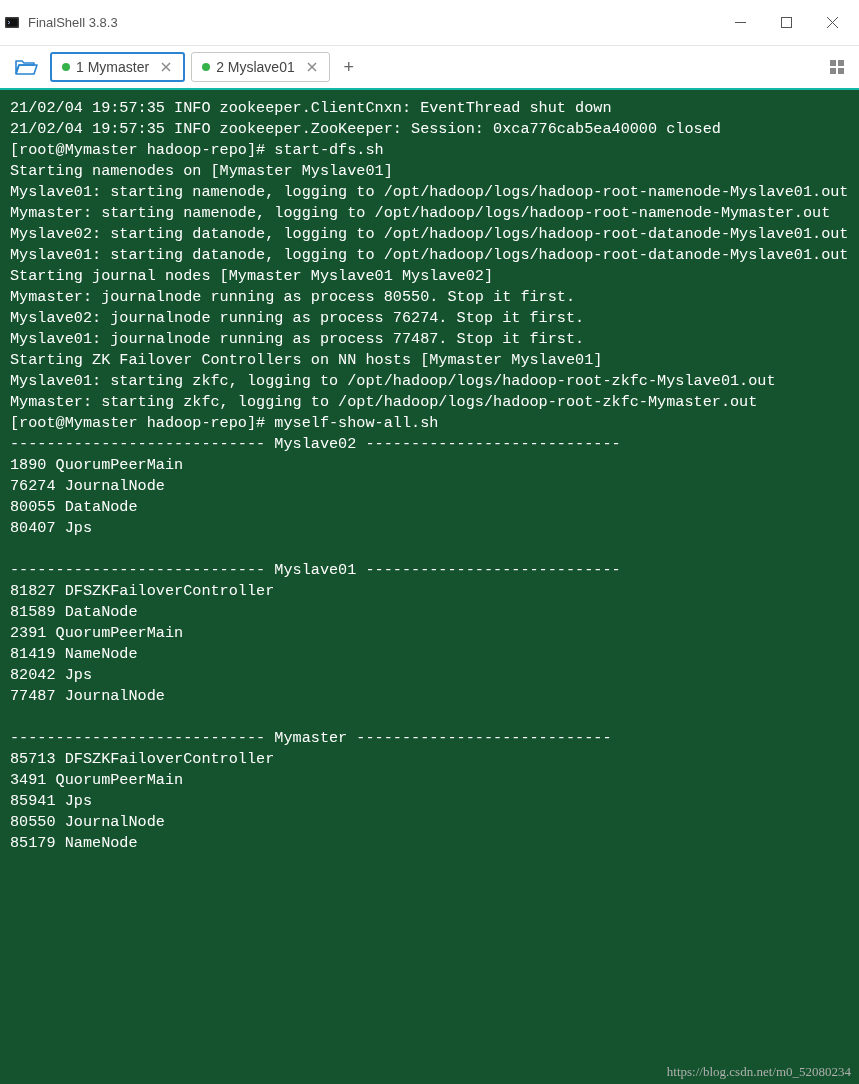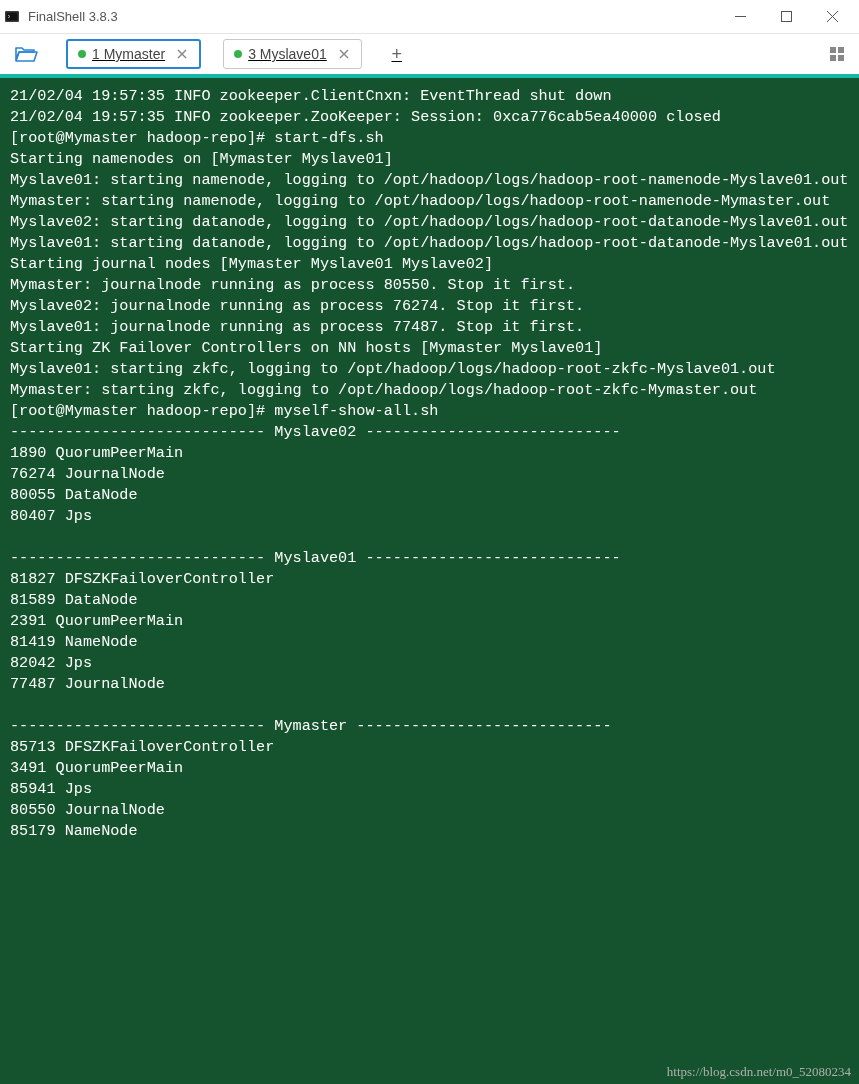--- a/index.html
+++ b/index.html
@@ -5,21 +5,21 @@
   * { margin: 0; padding: 0; box-sizing: border-box; }
   body {
     width: 859px;
     height: 1084px;
     background: #ffffff;
     font-family: "Segoe UI", Tahoma, sans-serif;
     overflow: hidden;
     position: relative;
   }
   .titlebar {
-    height: 34px;
+    height: 46px;
     display: flex;
     align-items: center;
     padding: 0 4px;
     background: #ffffff;
     border-bottom: 1px solid #e5e5e5;
   }
   .titlebar .app-icon {
     width: 16px; height: 16px;
     margin-right: 8px;
     display: inline-flex; align-items: center; justify-content: center;
@@ -37,23 +37,22 @@
     color: #555;
   }
   .win-btn svg { width: 11px; height: 11px; }
 
   .tabbar {
     height: 44px;
     background: #ffffff;
     display: flex;
     align-items: center;
     padding: 0 8px;
-    gap: 22px;
-    border-bottom: 4px solid #14b8a6;
-    text-decoration: underline;
+    gap: 6px;
+    border-bottom: 2px solid #14b8a6;
   }
   .folder-btn {
     width: 36px; height: 30px;
     display: inline-flex; align-items: center; justify-content: center;
     color: #2a84d2;
   }
   .folder-btn svg { width: 24px; height: 20px; }
   .tab {
     display: flex;
     align-items: center;
@@ -161,21 +160,21 @@
     <span class="close">
       <svg viewBox="0 0 10 10">
           <line x1="1" y1="1" x2="9" y2="9" stroke="currentColor" stroke-width="1.4"></line>
           <line x1="9" y1="1" x2="1" y2="9" stroke="currentColor" stroke-width="1.4"></line>
         </svg>
     </span>
   </div>
 
   <div class="tab">
     <span class="dot"></span>
-    <span>3 Myslave01</span>
+    <span>2 Myslave01</span>
     <span class="close">
       <svg viewBox="0 0 10 10">
           <line x1="1" y1="1" x2="9" y2="9" stroke="currentColor" stroke-width="1.4"></line>
           <line x1="9" y1="1" x2="1" y2="9" stroke="currentColor" stroke-width="1.4"></line>
         </svg>
     </span>
   </div>
 
 
   <span class="add-tab">+</span>

